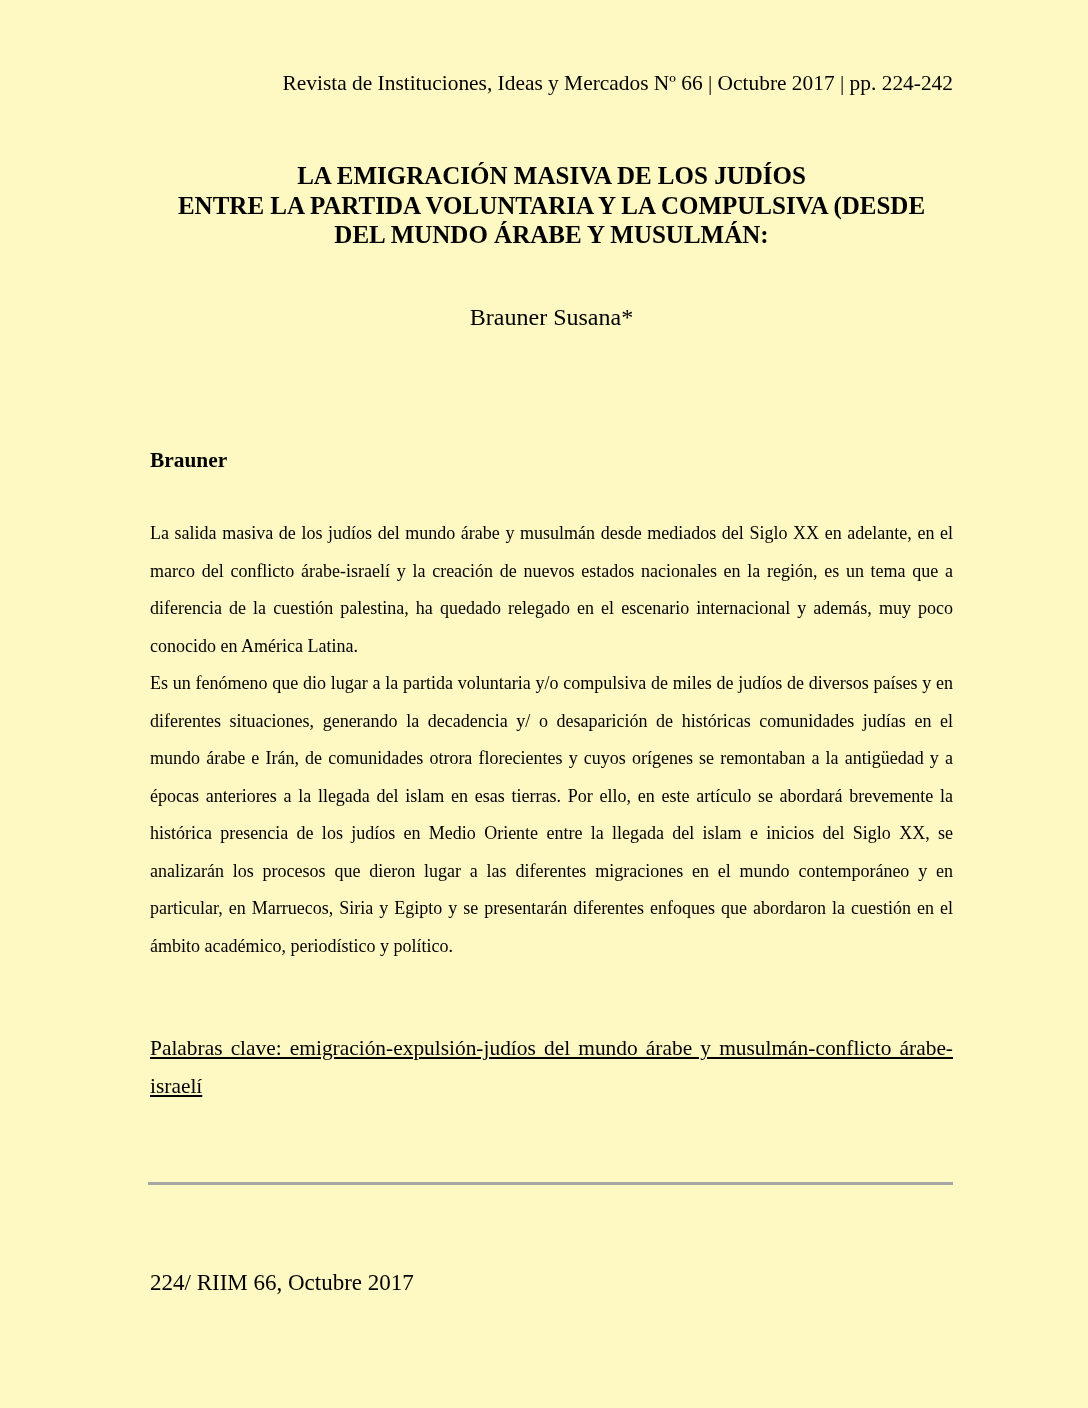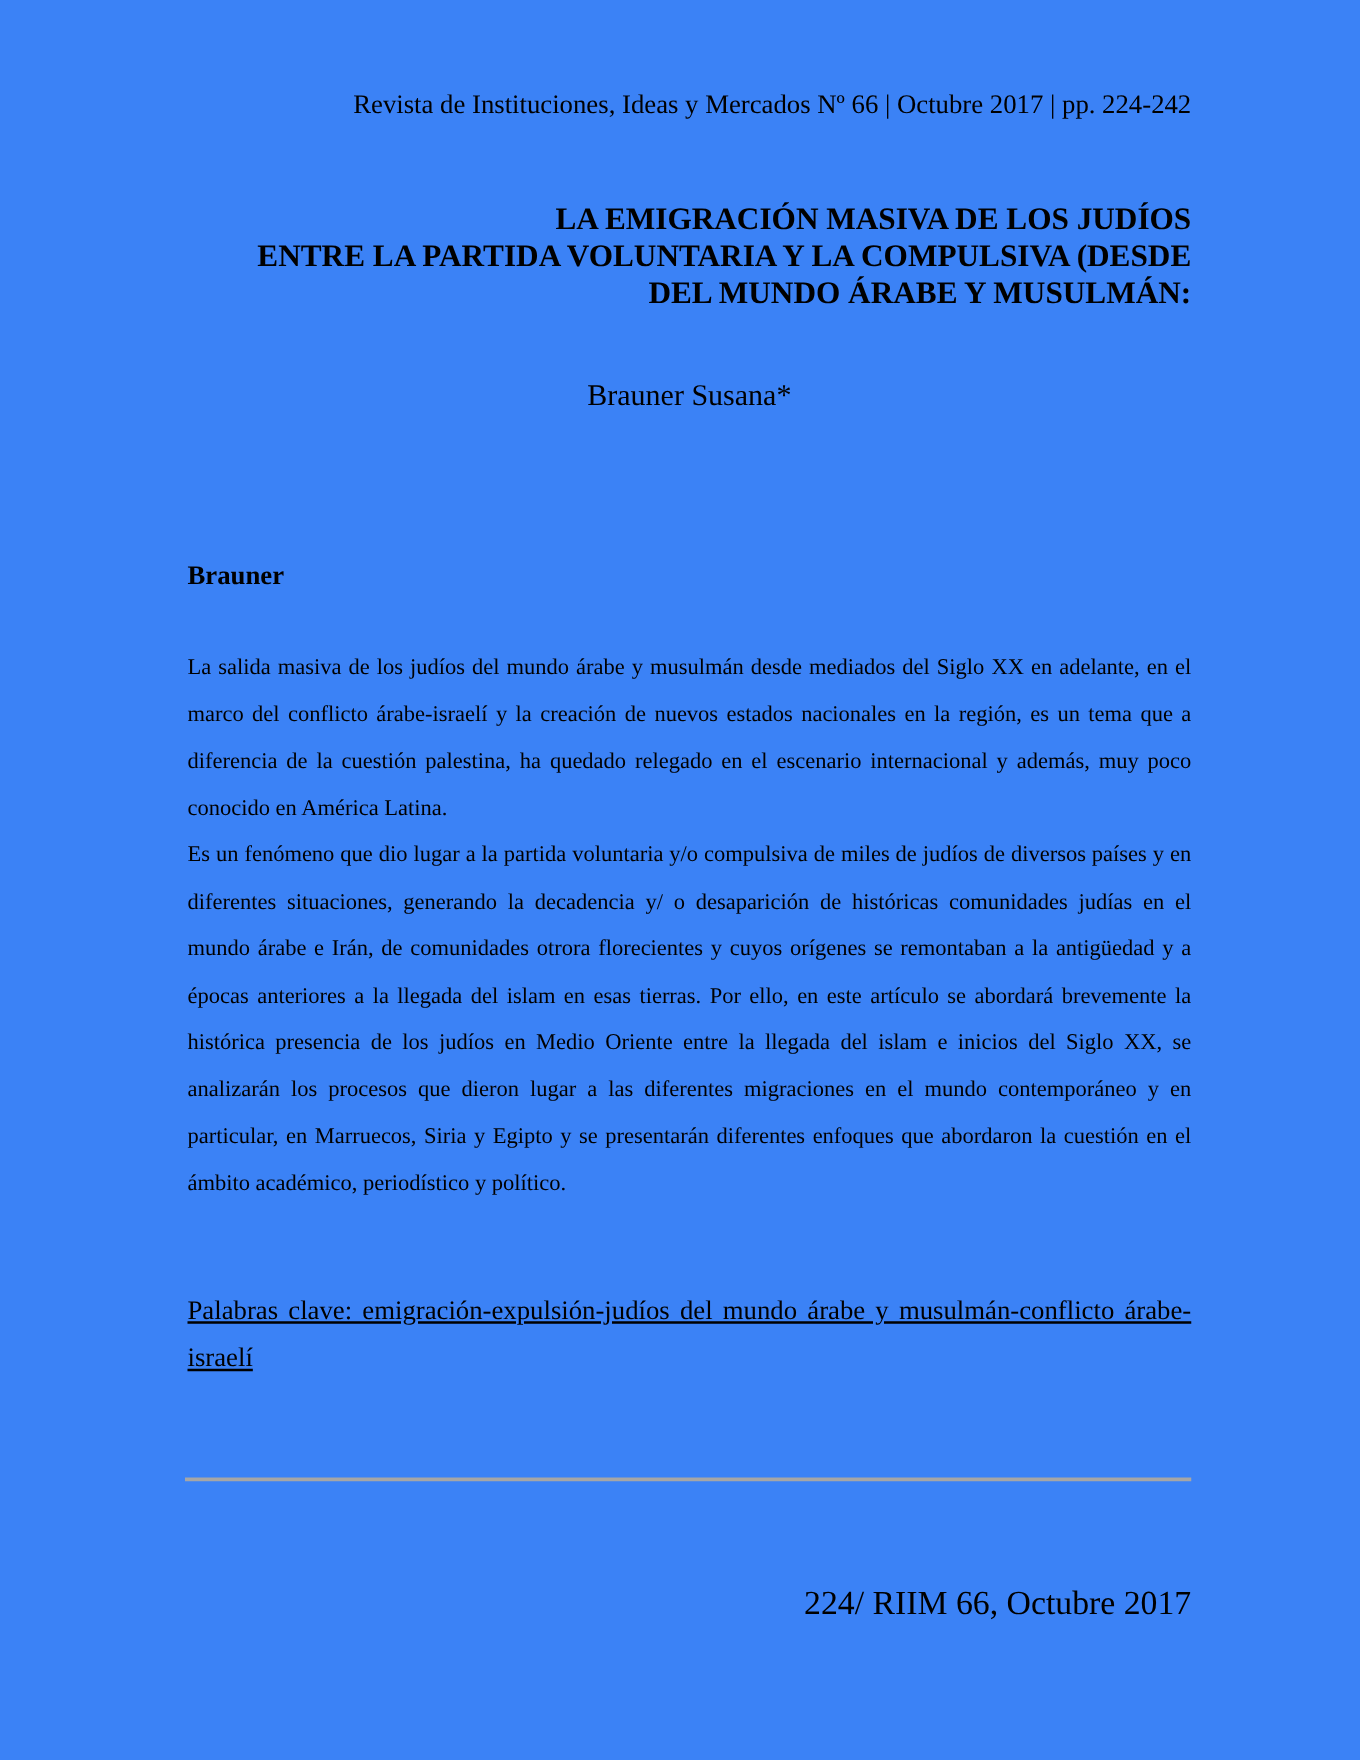--- a/index.html
+++ b/index.html
@@ -4,42 +4,42 @@
 <style>
   html, body {
     margin: 0;
     padding: 0;
     background: #ffffff;
   }
   .page {
     position: relative;
     width: 1088px;
     height: 1408px;
-    background: #3b82f6;
+    background: #fef9c3;
     color: #000000;
     font-family: "Liberation Serif", "DejaVu Serif", serif;
     overflow: hidden;
   }
   .journal-header {
     position: absolute;
     top: 71px;
     left: 150px;
     width: 803px;
     text-align: right;
     font-size: 21.4px;
     line-height: 25px;
     white-space: nowrap;
   }
   .article-title {
     position: absolute;
     top: 161px;
     left: 150px;
     width: 803px;
     margin: 0;
-    text-align: right;
+    text-align: center;
     font-size: 25px;
     font-weight: bold;
     line-height: 29.7px;
   }
   .article-title .tline {
     display: block;
     white-space: nowrap;
   }
   .author-name {
     position: absolute;
@@ -87,22 +87,22 @@
     left: 148px;
     width: 805px;
     height: 3px;
     background: #a6a6a6;
   }
   .page-footer {
     position: absolute;
     top: 1270px;
     left: 150px;
     width: 803px;
-    text-align: right;
-    font-size: 27px;
+    text-align: left;
+    font-size: 23px;
     line-height: 25px;
     white-space: nowrap;
   }
 </style>
 </head>
 <body>
 
 <div class="page">
 
   <div class="journal-header">Revista de Instituciones, Ideas y Mercados Nº 66 | Octubre 2017 | pp. 224-242</div>

